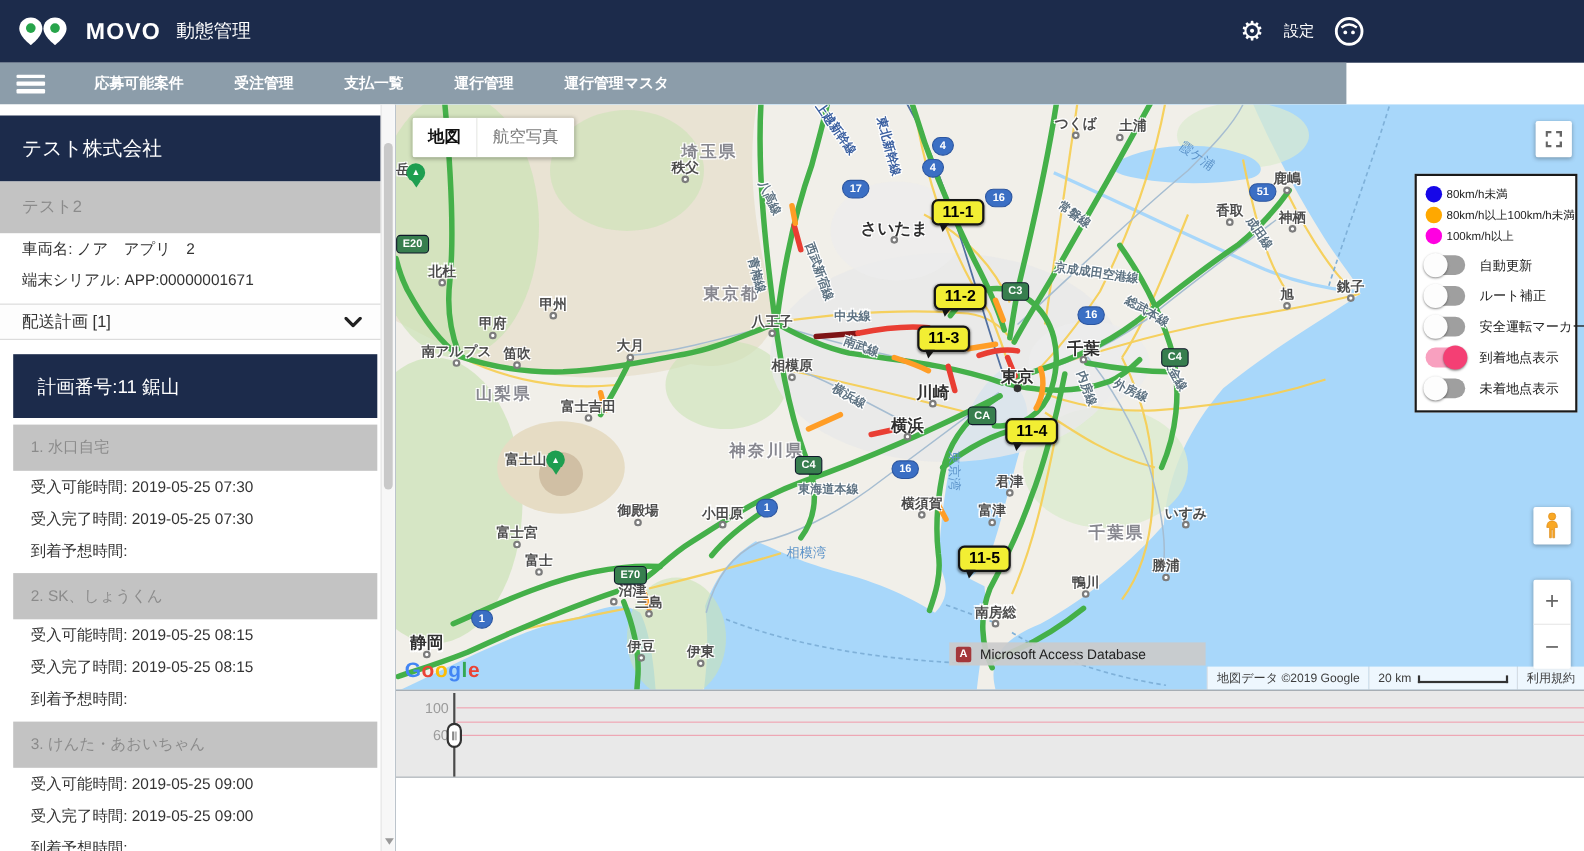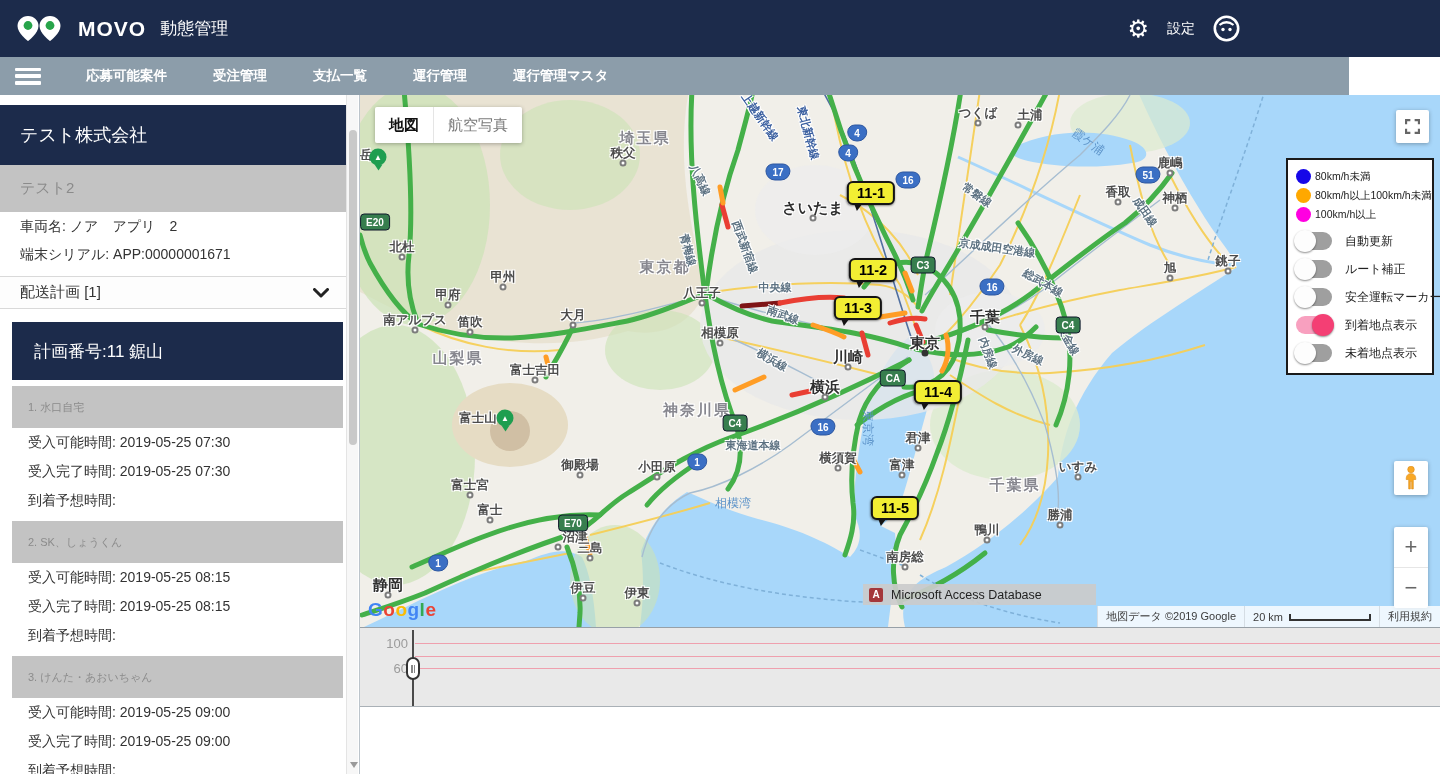--- a/index.html
+++ b/index.html
@@ -12,21 +12,21 @@
   .brand { display:flex; align-items:center; margin-left:16px; }
   .brand svg { display:block; }
   .brand-name { color:#fff; font-weight:bold; font-size:21px; letter-spacing:1px; margin-left:10px; }
   .app-title { color:#fff; font-size:17px; margin-left:14px; }
   .hdr-right { position:absolute; right:200px; top:0; height:57px; display:flex; align-items:center; gap:18px; }
   .gear { color:#fff; font-size:24px; line-height:1; cursor:pointer; }
   .settings-lbl { color:#fff; font-size:14px; }
   .avatar { width:27px; height:27px; }
 
   
-  .nav { position:absolute; left:0; top:57px; width:1349px; height:38px; background:#8c9daa;
+  .nav { position:absolute; left:0; top:57px; width:1224px; height:38px; background:#8c9daa;
     display:flex; align-items:center; }
   .burger { width:26px; height:17px; margin-left:15px; display:flex; flex-direction:column; justify-content:space-between; cursor:pointer; }
   .burger span { display:block; height:3.5px; background:#fff; border-radius:1px; }
   .nav-items { display:flex; margin-left:22px; }
   .nav-item { color:#fff; font-weight:bold; font-size:13.5px; padding:0 23px; cursor:pointer; }
 
   
   .sidebar { position:absolute; left:0; top:95px; width:360px; height:679px; background:#fff;
     border-right:1px solid #bcc4cb; overflow:hidden; }
   .sb-inner { position:absolute; left:0; top:0; width:347px; }
@@ -34,21 +34,21 @@
     display:flex; align-items:center; padding-left:20px; }
   .driver-band { height:47px; background:#c3c3c3; color:#8b8b8b; font-size:15px;
     display:flex; align-items:center; padding-left:20px; }
   .info-row { height:28px; line-height:28px; padding-left:20px; font-size:14px; color:#333; }
   .plan-toggle { margin-top:8px; height:33px; border-top:1px solid #d9d9d9; border-bottom:1px solid #d9d9d9;
     background:#fdfdfd; display:flex; align-items:center; padding:0 18px 0 20px; font-size:15px; color:#333; cursor:pointer; }
   .plan-toggle .sp { flex:1; }
   .plan-card { margin:13px 4px 0 12px; }
   .plan-head { height:58px; background:#1c2b4b; color:#fff; font-size:17px;
     display:flex; align-items:center; padding-left:22px; }
-  .stop-band { margin-top:6px; height:42px; background:#c3c3c3; color:#8b8b8b; font-size:11px;
+  .stop-band { margin-top:6px; height:42px; background:#c3c3c3; color:#8b8b8b; font-size:14px;
     display:flex; align-items:center; padding-left:16px; cursor:pointer; }
   .stop-row { height:29px; line-height:29px; padding-left:16px; font-size:14px; color:#333; }
   
   .sb-track { position:absolute; right:1px; top:0; width:12px; height:679px; background:#f7f7f7; border-left:1px solid #e4e4e4; }
   .sb-thumb { position:absolute; left:2px; top:35px; width:8px; height:315px; background:#c9c9c9; border-radius:5px; cursor:pointer; }
   .sb-arrow { position:absolute; left:3px; bottom:6px; width:0; height:0;
     border-left:4px solid transparent; border-right:4px solid transparent; border-top:6px solid #9a9a9a; cursor:pointer; }
 
   
   .main { position:absolute; left:360px; top:95px; width:1080px; height:679px; background:#fff; }

